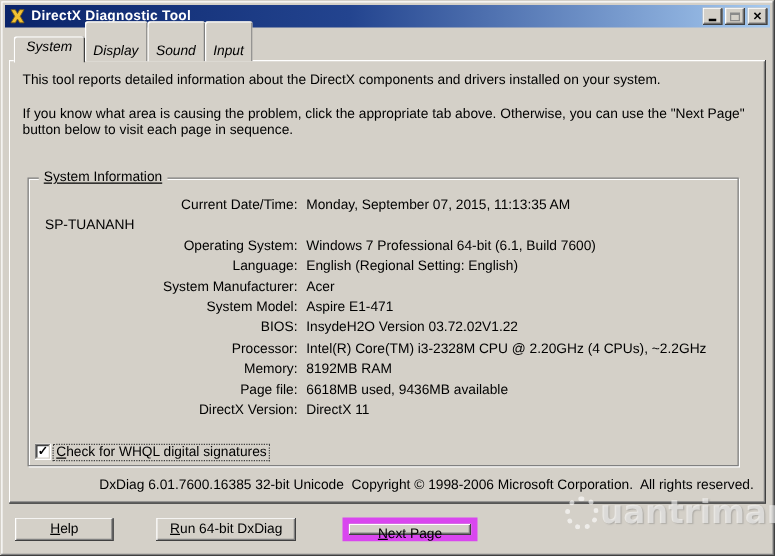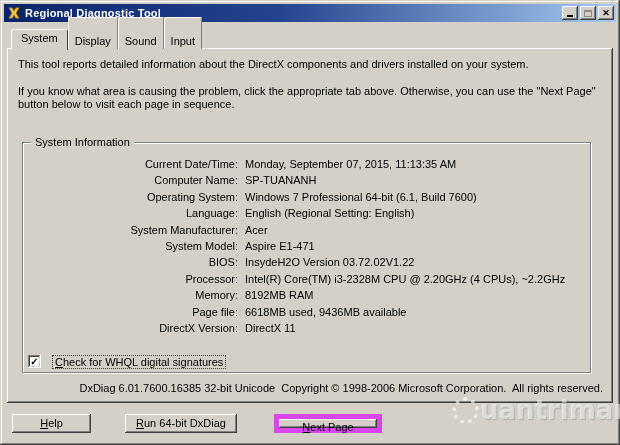--- a/index.html
+++ b/index.html
@@ -26,21 +26,21 @@
     width: 16px; height: 14px; margin-left: 2px; background: #d4d0c8;
     box-shadow: inset -1px -1px 0 #404040, inset 1px 1px 0 #fff, inset -2px -2px 0 #808080;
     display: flex; align-items: center; justify-content: center; flex: 0 0 auto;
   }
   .glyph-min { width: 6px; height: 2px; background: #000; margin-top: 6px; }
   .glyph-max { width: 8px; height: 7px; border: 1px solid #8a8a8a; border-top-width: 2px; }
   .glyph-close { font-size: 9px; font-weight: bold; line-height: 1; margin-top: 1px; }
 
   
   .tabs { position: absolute; left: 11px; top: 29px; display: flex; align-items: flex-end;
-          height: 20px; z-index: 3; }
+          height: 20px; z-index: 3; font-style: italic; }
   .tab {
     height: 17px; line-height: 16px; padding: 16px 7px; background: #d4d0c8;
     box-shadow: inset 1px 1px 0 #fff, inset -1px 0 0 #808080;
     border-top-left-radius: 2px; border-top-right-radius: 2px; white-space: nowrap;
   }
   .tab.active {
     height: 21px; line-height: 18px; padding: 0 10px; margin-bottom: -1px;
     box-shadow: inset 1px 1px 0 #fff, inset -1px 0 0 #404040; z-index: 4; position: relative;
   }
 
@@ -52,37 +52,37 @@
   }
   .para1 { position: absolute; left: 11px; top: 10px; width: 586px; line-height: 13px; }
   .para2 { position: absolute; left: 11px; top: 37px; width: 584px; line-height: 13px; }
 
   
   .groupbox {
     position: absolute; left: 15px; top: 94px; width: 569px; height: 231px;
     border: 1px solid #808080;
     box-shadow: 1px 1px 0 #ffffff, inset 1px 1px 0 #ffffff;
   }
-  .groupbox-label { position: absolute; left: 8px; top: -7px; background: #d4d0c8; padding: 0 4px; }
+  .groupbox-label { position: absolute; left: 8px; top: -7px; background: #d4d0c8; padding: 0 4px; text-decoration: underline; }
 
   .info-rows { position: absolute; left: 6px; top: 13px; right: 12px; }
   .info-row { display: flex; height: 16.4px; line-height: 16.4px; white-space: nowrap; }
   .info-label { width: 209px; text-align: right; flex: 0 0 auto; }
   .info-value { margin-left: 7px; }
 
   
   .whql { position: absolute; left: 21px; top: 307px; display: flex; align-items: center; cursor: default; }
   .checkbox-box {
     width: 13px; height: 13px; background: #fff; flex: 0 0 auto;
     box-shadow: inset -1px -1px 0 #ffffff, inset 1px 1px 0 #808080,
                 inset -2px -2px 0 #d4d0c8, inset 2px 2px 0 #404040;
     display: flex; align-items: center; justify-content: center;
     font-size: 10px; font-weight: bold; line-height: 1;
   }
-  .whql-label { margin-left: 12px; padding: 0 2px; outline: 1px dotted #404040; white-space: nowrap; text-align: center; }
+  .whql-label { margin-left: 2px; padding: 0 2px; outline: 1px dotted #404040; white-space: nowrap; text-align: center; }
 
   .accel { text-decoration: underline; }
 
   
   .status { position: absolute; right: 10px; top: 334px; white-space: pre; }
 
   
   .btn {
     position: absolute; top: 414px; height: 19px; background: #d4d0c8;
     box-shadow: inset -1px -1px 0 #404040, inset 1px 1px 0 #fff, inset -2px -2px 0 #808080;
@@ -110,21 +110,21 @@
 </style>
 </head>
 <body>
 
 <div class="screen">
 
   <div class="titlebar">
     <svg class="app-icon" viewBox="0 0 16 16">
       <path d="M2 2 L6 2 L8 5.5 L10 2 L14 2 L10.5 8 L14 14 L10 14 L8 10.5 L6 14 L2 14 L5.5 8 Z" fill="#f2c233" stroke="#7a611a" stroke-width="0.8"></path>
     </svg>
-    <span class="title-text">Regional Diagnostic Tool</span>
+    <span class="title-text">DirectX Diagnostic Tool</span>
     <div class="win-btn">
       <span class="glyph-min"></span>
     </div>
     <div class="win-btn">
       <span class="glyph-max"></span>
     </div>
     <div class="win-btn">
       <span class="glyph-close">✕</span>
     </div>
   </div>
@@ -143,21 +143,20 @@
 
     <div class="groupbox">
       <span class="groupbox-label">System Information</span>
 
       <div class="info-rows">
         <div class="info-row">
           <span class="info-label">Current Date/Time:</span>
           <span class="info-value">Monday, September 07, 2015, 11:13:35 AM</span>
         </div>
         <div class="info-row">
-          <span class="info-label">Computer Name:</span>
           <span class="info-value">SP-TUANANH</span>
         </div>
         <div class="info-row">
           <span class="info-label">Operating System:</span>
           <span class="info-value">Windows 7 Professional 64-bit (6.1, Build 7600)</span>
         </div>
         <div class="info-row">
           <span class="info-label">Language:</span>
           <span class="info-value">English (Regional Setting: English)</span>
         </div>

